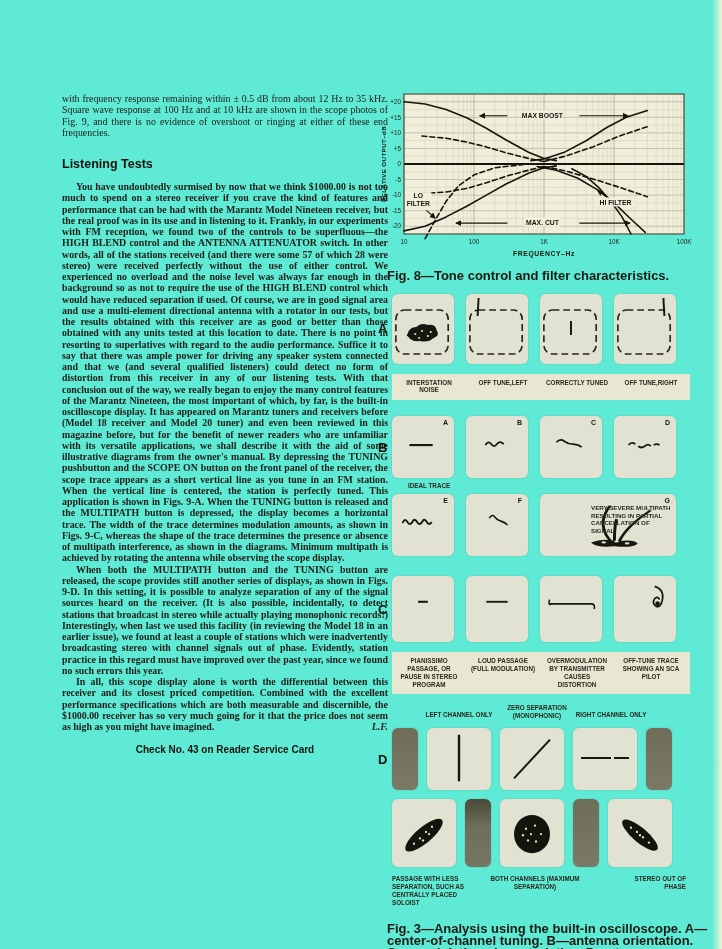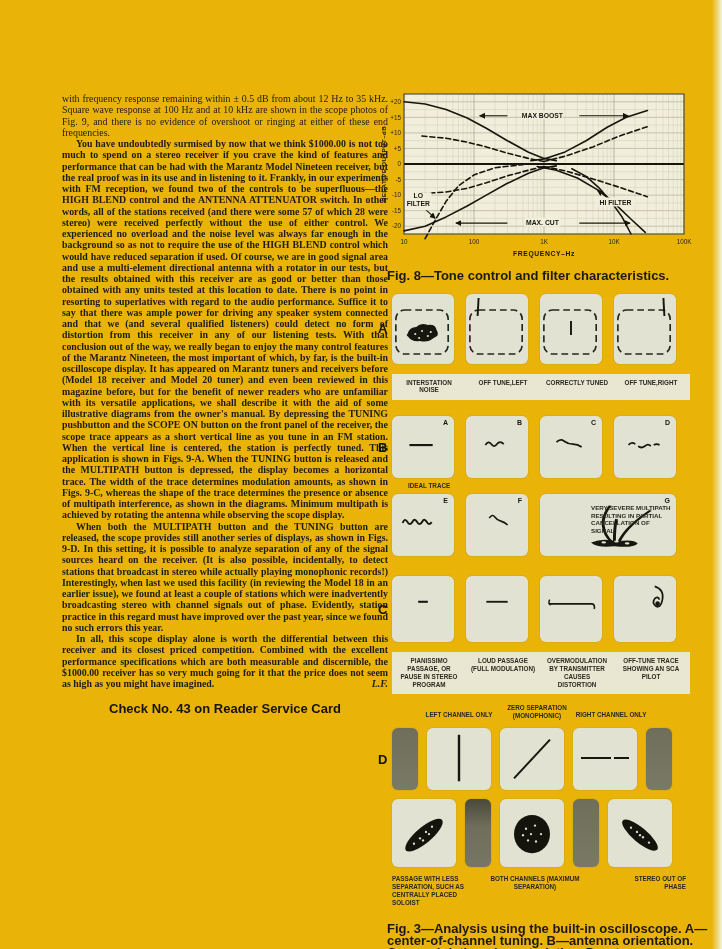--- a/index.html
+++ b/index.html
@@ -1,27 +1,27 @@
 <!DOCTYPE html>
 <html><head>
 <meta charset="utf-8">
 <style>
   html,body{margin:0;padding:0;background:#ffffff;}
-  .page{position:relative;width:722px;height:949px;background:#eab308;overflow:hidden;
+  .page{position:relative;width:722px;height:949px;background:#5eead4;overflow:hidden;
         font-family:"Liberation Serif",serif;color:#1d1c17;}
   .page::after{content:"";position:absolute;right:0;top:0;width:10px;height:100%;
         background:linear-gradient(90deg,rgba(244,245,220,0),#f2f4d9);pointer-events:none;}
   .col-left{position:absolute;left:62px;top:93px;width:326px;}
   p.body-text{margin:0;font-size:9.9px;line-height:11.25px;text-align:justify;}
   p.indent{text-indent:14px;font-weight:bold;}
   h3.heading{font-family:"Liberation Sans",sans-serif;font-size:12.5px;font-weight:bold;
         margin:19px 0 10px 0;color:#14130e;}
   .para-last{position:relative;}
   .sig{position:absolute;right:0;bottom:0;font-style:italic;font-size:9.9px;}
-  .check-note{font-family:"Liberation Sans",sans-serif;font-weight:bold;font-size:13px;
+  .check-note{font-family:"Liberation Sans",sans-serif;font-weight:bold;font-size:10px;
         text-align:center;margin-top:12px;color:#14130e;}
 
   .col-right{position:absolute;left:378px;top:88px;width:334px;}
   .chart-wrap{width:320px;height:178px;}
   .fig-caption{font-family:"Liberation Sans",sans-serif;font-weight:bold;font-size:13px;
         line-height:11.6px;margin:4px 0 0 9px;color:#1b1a14;width:322px;}
 
   .fig9{position:relative;padding-left:14px;margin-top:12px;width:298px;}
   .f9line{display:flex;align-items:center;position:relative;}
   .rowletter{position:absolute;left:-14px;font-family:"Liberation Sans",sans-serif;
@@ -48,20 +48,21 @@
   .d2caps{position:relative;height:42px;margin-top:6px;}
   .d2caps .cap{position:absolute;top:2px;}
 </style>
 </head>
 <body>
 
 <div class="page">
 
   <div class="col-left">
     <p class="body-text">with frequency response remaining within ± 0.5 dB from about 12 Hz to 35 kHz. Square wave response at 100 Hz and at 10 kHz are shown in the scope photos of Fig. 9, and there is no evidence of overshoot or ringing at either of these end frequencies.</p>
+    <h3 class="heading">Listening Tests</h3>
     <p class="body-text indent">You have undoubtedly surmised by now that we think $1000.00 is not too much to spend on a stereo receiver if you crave the kind of features and performance that can be had with the Marantz Model Nineteen receiver, but the real proof was in its use and in listening to it. Frankly, in our experiments with FM reception, we found two of the controls to be superfluous—the HIGH BLEND control and the ANTENNA ATTENUATOR switch. In other words, all of the stations received (and there were some 57 of which 28 were stereo) were received perfectly without the use of either control. We experienced no overload and the noise level was always far enough in the background so as not to require the use of the HIGH BLEND control which would have reduced separation if used. Of course, we are in good signal area and use a multi-element directional antenna with a rotator in our tests, but the results obtained with this receiver are as good or better than those obtained with any units tested at this location to date. There is no point in resorting to superlatives with regard to the audio performance. Suffice it to say that there was ample power for driving any speaker system connected and that we (and several qualified listeners) could detect no form of distortion from this receiver in any of our listening tests. With that conclusion out of the way, we really began to enjoy the many control features of the Marantz Nineteen, the most important of which, by far, is the built-in oscilloscope display. It has appeared on Marantz tuners and receivers before (Model 18 receiver and Model 20 tuner) and even been reviewed in this magazine before, but for the benefit of newer readers who are unfamiliar with its versatile applications, we shall describe it with the aid of some illustrative diagrams from the owner's manual. By depressing the TUNING pushbutton and the SCOPE ON button on the front panel of the receiver, the scope trace appears as a short vertical line as you tune in an FM station. When the vertical line is centered, the station is perfectly tuned. This application is shown in Figs. 9-A. When the TUNING button is released and the MULTIPATH button is depressed, the display becomes a horizontal trace. The width of the trace determines modulation amounts, as shown in Figs. 9-C, whereas the shape of the trace determines the presence or absence of multipath interference, as shown in the diagrams. Minimum multipath is achieved by rotating the antenna while observing the scope display.</p>
     <p class="body-text indent">When both the MULTIPATH button and the TUNING button are released, the scope provides still another series of displays, as shown in Figs. 9-D. In this setting, it is possible to analyze separation of any of the signal sources heard on the receiver. (It is also possible, incidentally, to detect stations that broadcast in stereo while actually playing monophonic records!) Interestingly, when last we used this facility (in reviewing the Model 18 in an earlier issue), we found at least a couple of stations which were inadvertently broadcasting stereo with channel signals out of phase. Evidently, station practice in this regard must have improved over the past year, since we found no such errors this year.</p>
     <p class="body-text indent para-last"><span>In all, this scope display alone is worth the differential between this receiver and its closest priced competition. Combined with the excellent performance specifications which are both measurable and discernible, the $1000.00 receiver has so very much going for it that the price does not seem as high as you might have imagined.</span><span class="sig">L.F.</span></p>
     <div class="check-note">Check No. 43 on Reader Service Card</div>
   </div>
 
   <div class="col-right">
     <div class="chart-wrap" id="fig8chart"><svg viewBox="0 0 320 178" width="320" height="178">
           <defs>
             <marker id="ah" markerWidth="8" markerHeight="8" refX="5.5" refY="3" orient="auto" markerUnits="userSpaceOnUse">

